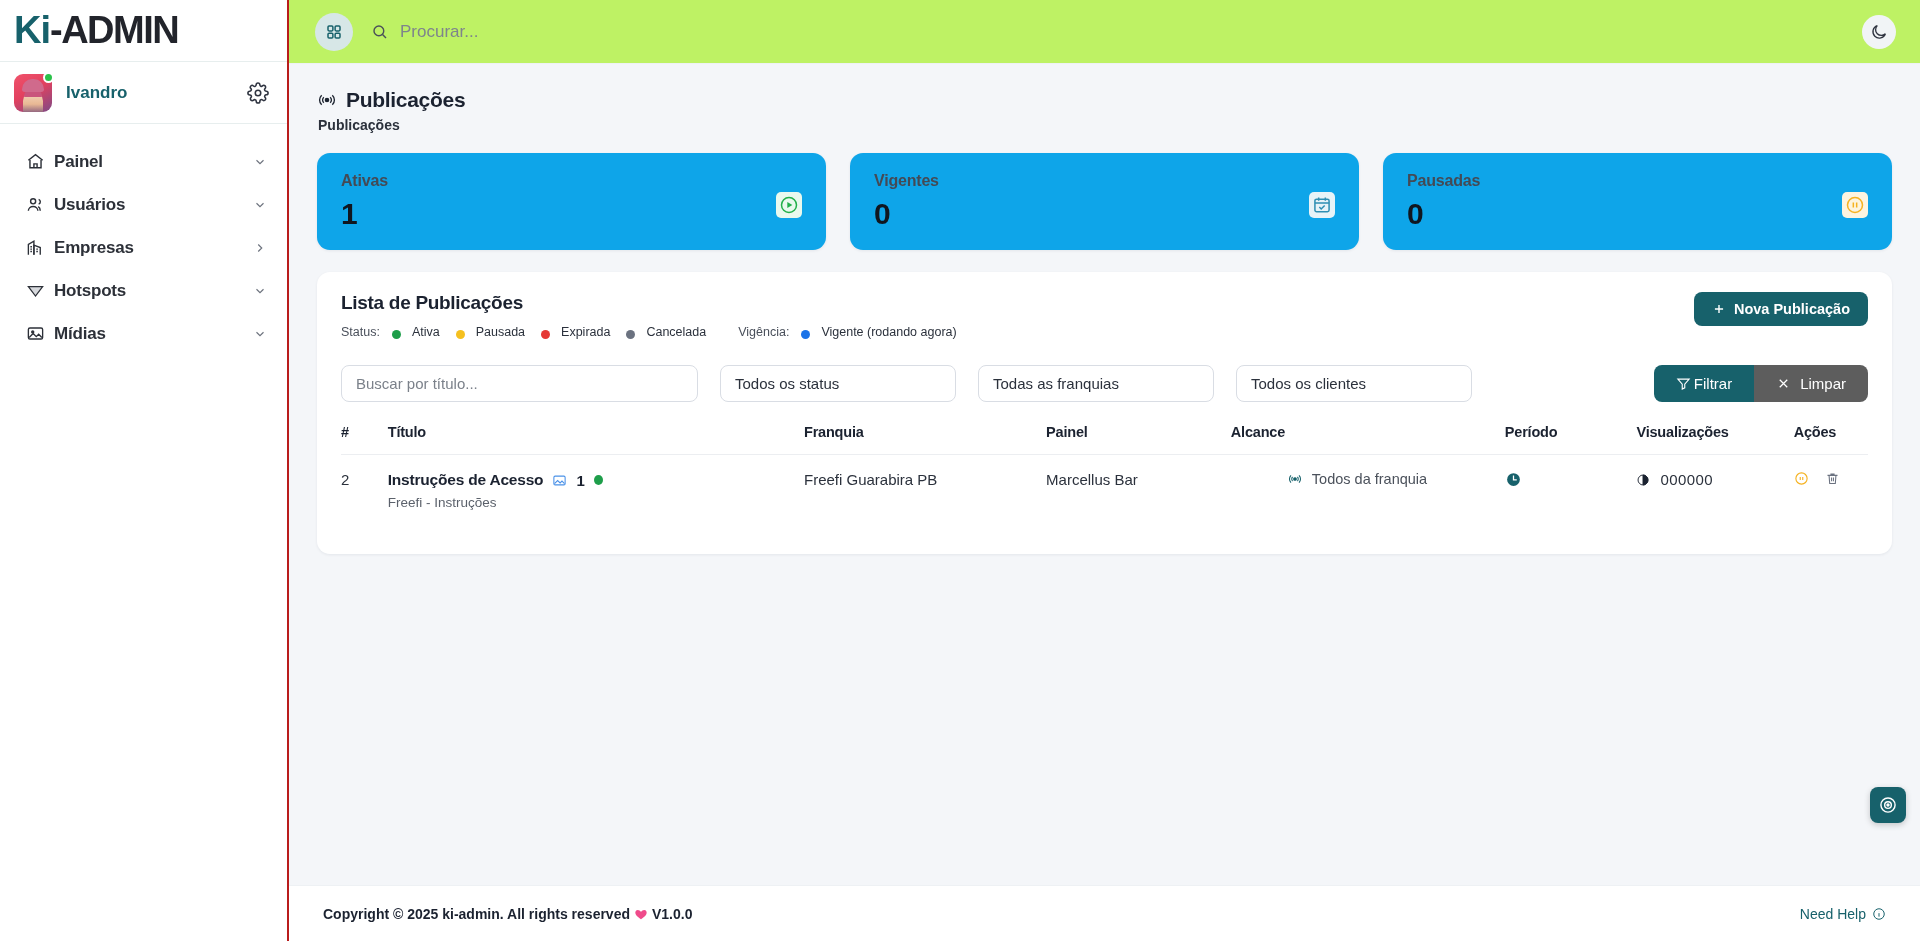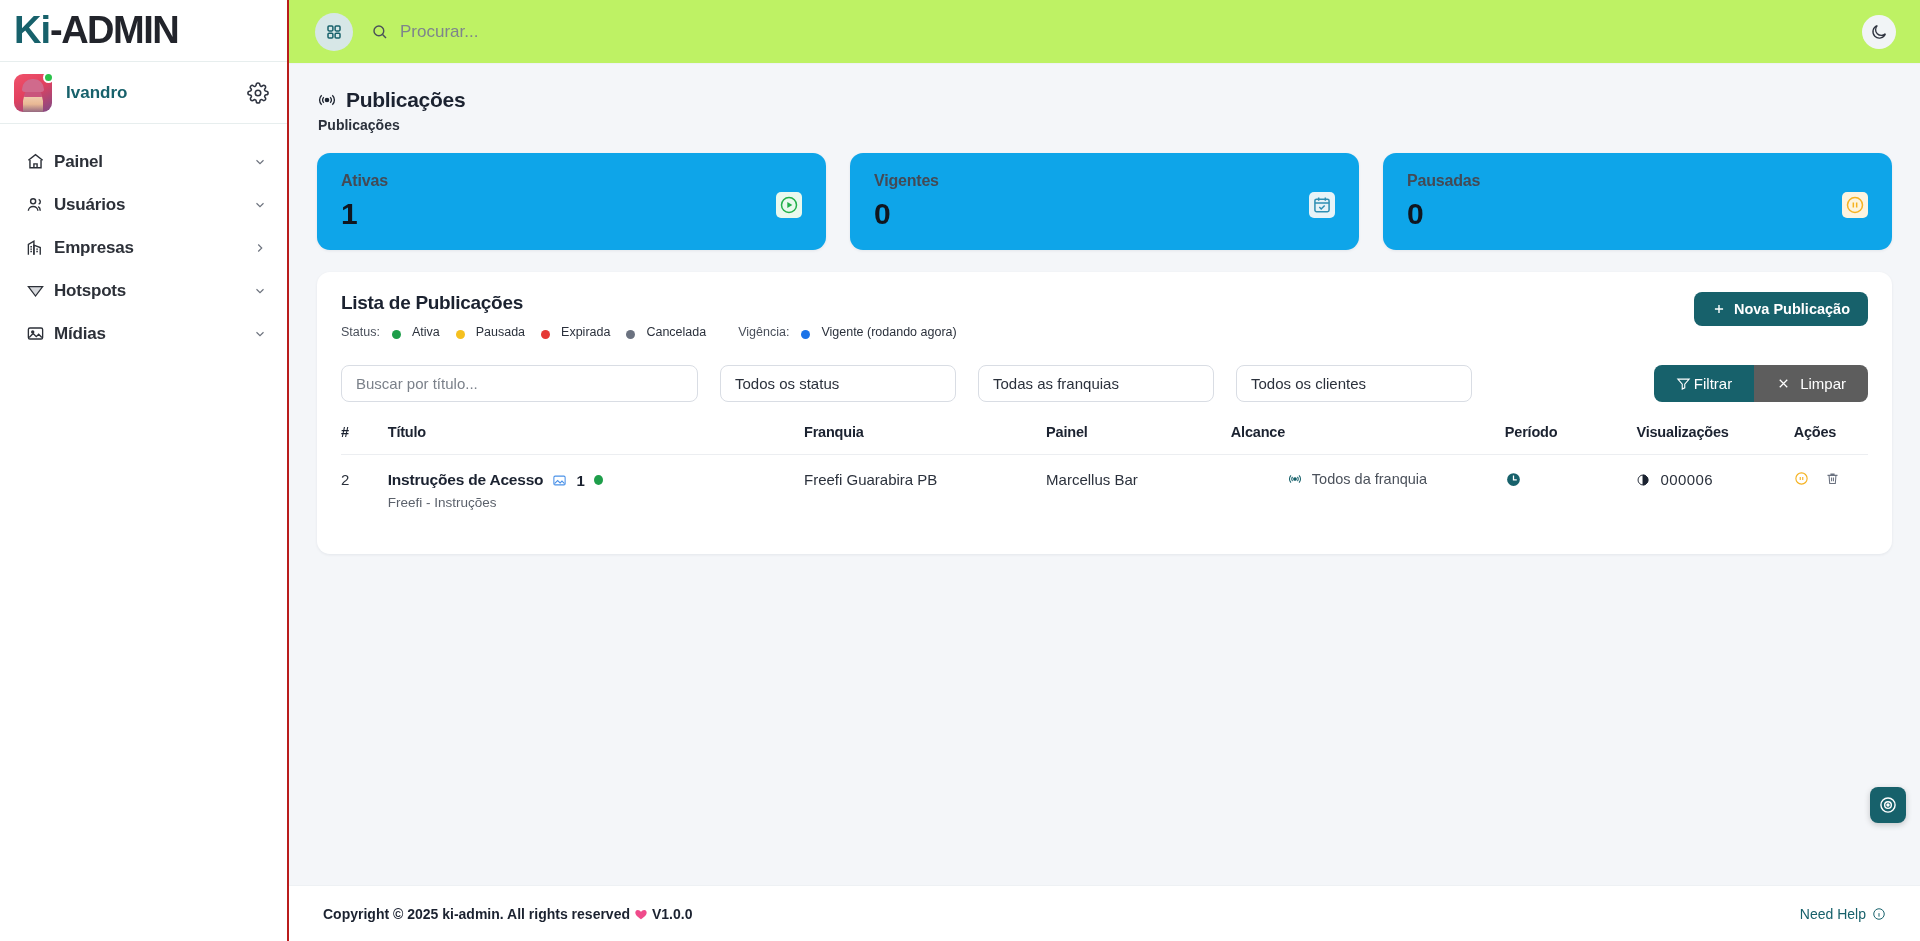--- a/index.html
+++ b/index.html
@@ -530,21 +530,21 @@
                 </span>
               </td>
               <td class="c-vis">
                 <div class="vis-cell">
                   <span style="display:flex;color:#1b2230">
                     <svg viewBox="0 0 24 24" width="14" height="14" fill="none" stroke="currentColor" stroke-width="1.6">
                         <circle cx="12" cy="12" r="8.5"></circle>
                         <path d="M12 3.5a8.5 8.5 0 0 1 0 17z" fill="currentColor"></path>
                       </svg>
                   </span>
-                  <span class="vis-num">000006</span>
+                  <span class="vis-num">000000</span>
                 </div>
               </td>
               <td class="c-acoes">
                 <div class="acoes-cell">
                   <span class="act-icon" style="color:#f5b221">
                     <svg viewBox="0 0 24 24" width="15" height="15" fill="none" stroke="currentColor" stroke-width="1.8">
                         <circle cx="12" cy="12" r="9"></circle>
                         <path d="M10 9.5v5M14 9.5v5"></path>
                       </svg>
                   </span>

